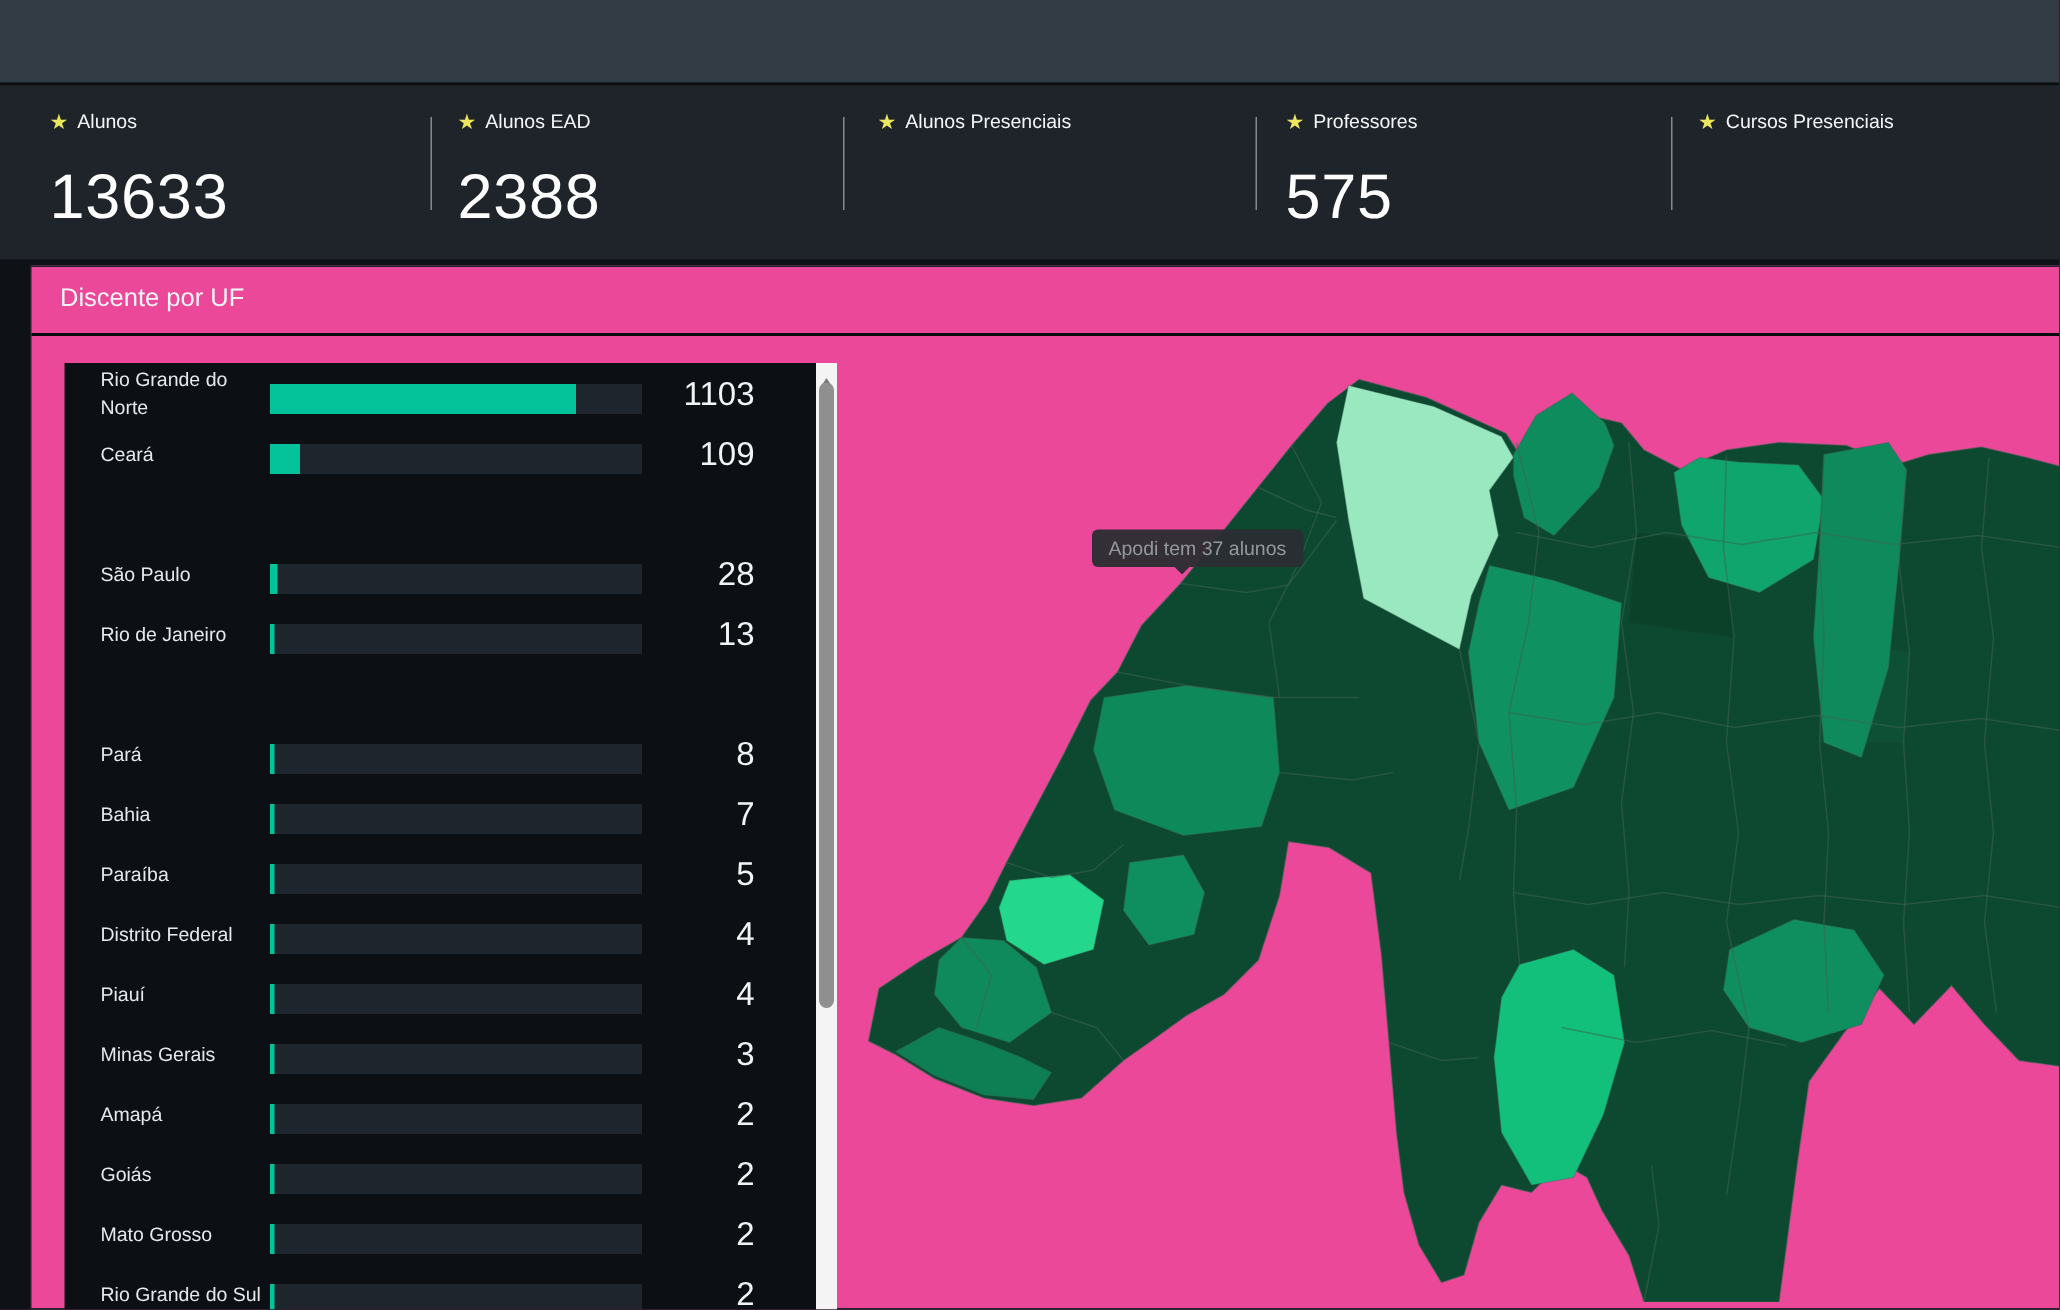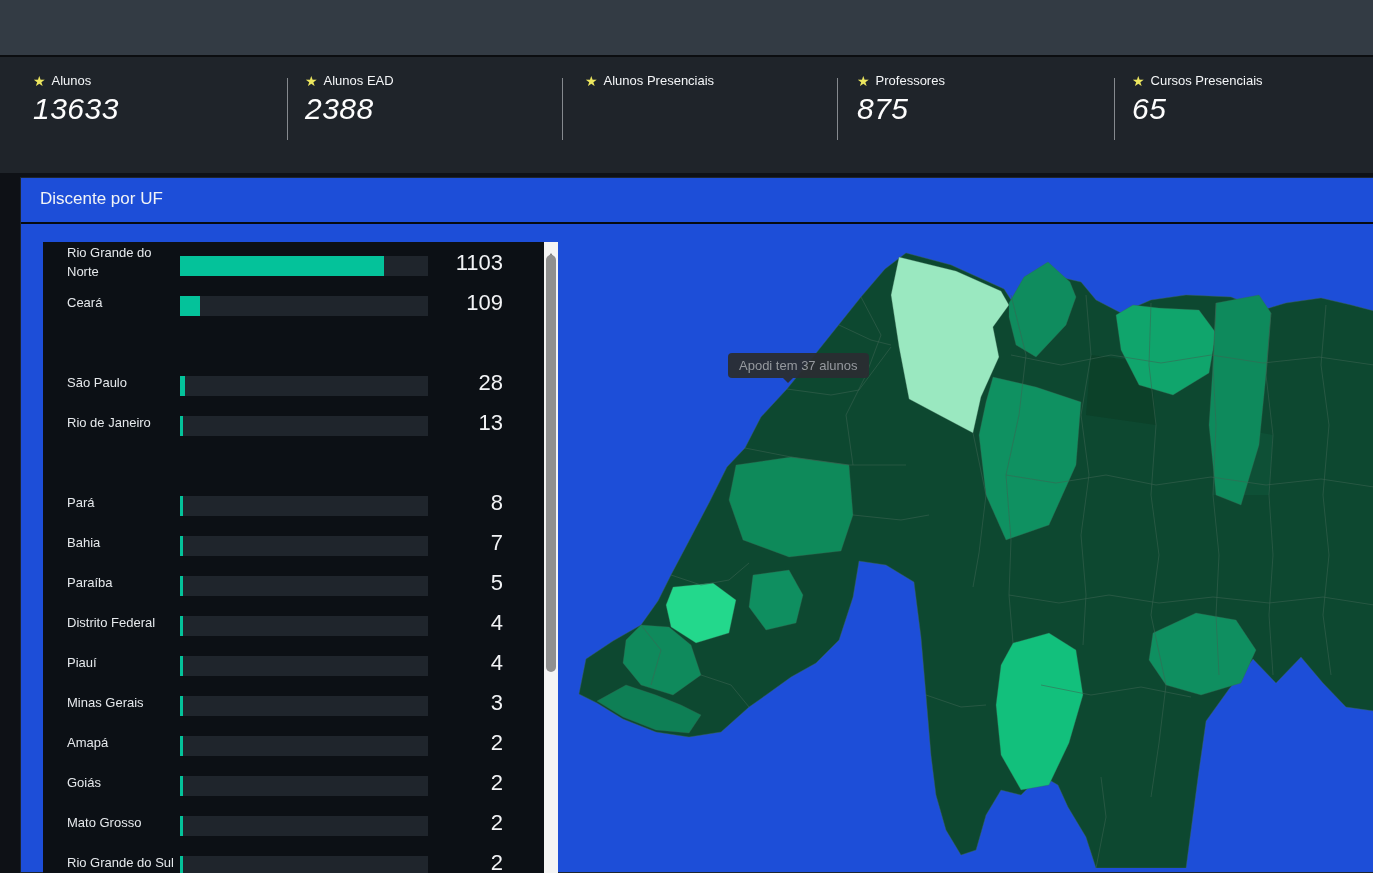--- a/index.html
+++ b/index.html
@@ -11,26 +11,26 @@
           border-bottom:2px solid #0b0d10;box-sizing:border-box;}
   .menu-btn{position:absolute;left:14px;top:11px;width:34px;height:34px;background:transparent;
             border:none;cursor:pointer;padding:5px;}
   .menu-btn .bar{width:21px;height:4px;background:#5d7590;margin:3px 0;border-radius:1px;}
 
   
   .stats{position:absolute;left:0;top:57px;width:100%;height:116px;background:#1f242a;}
   .stat{position:absolute;top:16px;}
   .stat-label{font-size:13px;color:#f4f6f8;display:flex;align-items:center;}
   .star{color:#ece65f;font-size:14px;margin-right:6px;line-height:1;}
-  .stat-value{font-size:30px;color:#fdfdfd;margin-top:4px;line-height:1.1;letter-spacing:0.5px;font-style:italic;}
+  .stat-value{font-size:42px;color:#fdfdfd;margin-top:20px;line-height:1.1;letter-spacing:0.5px;}
   .stat-value.highlight{color:#1abc8f;}
   .stat-divider{position:absolute;top:21px;width:1px;height:62px;background:#85898e;}
 
   
-  .panel{position:absolute;left:20px;top:177px;right:0;bottom:0;background:#1d4ed8;
+  .panel{position:absolute;left:20px;top:177px;right:0;bottom:0;background:#ec4899;
          border:1px solid #1e252e;border-right:none;box-sizing:border-box;}
   .panel-title{position:absolute;left:19px;top:11px;margin:0;font-size:17px;font-weight:normal;
                color:#f2f4f6;}
   .panel-sep{position:absolute;left:0;top:44px;right:0;height:2px;background:#070b10;}
   .panel-content{position:absolute;left:0;top:46px;right:0;bottom:0;}
 
   
   .bar-list{position:absolute;left:22px;top:18px;width:515px;bottom:-40px;background:#0c1015;}
   .rows{position:absolute;left:0;top:0;right:14px;bottom:0;overflow:hidden;}
   .bar-row{position:absolute;left:0;width:100%;height:40px;}
@@ -93,29 +93,28 @@
       <span class="star">★</span>
       <span class="stat-label-text">Alunos Presenciais</span>
     </div>
   </div>
 
   <div class="stat" style="left: 857px;">
     <div class="stat-label">
       <span class="star">★</span>
       <span class="stat-label-text">Professores</span>
     </div>
-    <div class="stat-value">875</div>
+    <div class="stat-value">575</div>
   </div>
 
   <div class="stat" style="left: 1132px;">
     <div class="stat-label">
       <span class="star">★</span>
       <span class="stat-label-text">Cursos Presenciais</span>
     </div>
-    <div class="stat-value">65</div>
   </div>
 <div class="stat-divider" style="left: 287px;"></div>
       <div class="stat-divider" style="left: 562px;"></div>
       <div class="stat-divider" style="left: 837px;"></div>
       <div class="stat-divider" style="left: 1114px;"></div>
     </section>
 
   <section class="panel">
     <h2 class="panel-title">Discente por UF</h2>
     <div class="panel-sep"></div>

